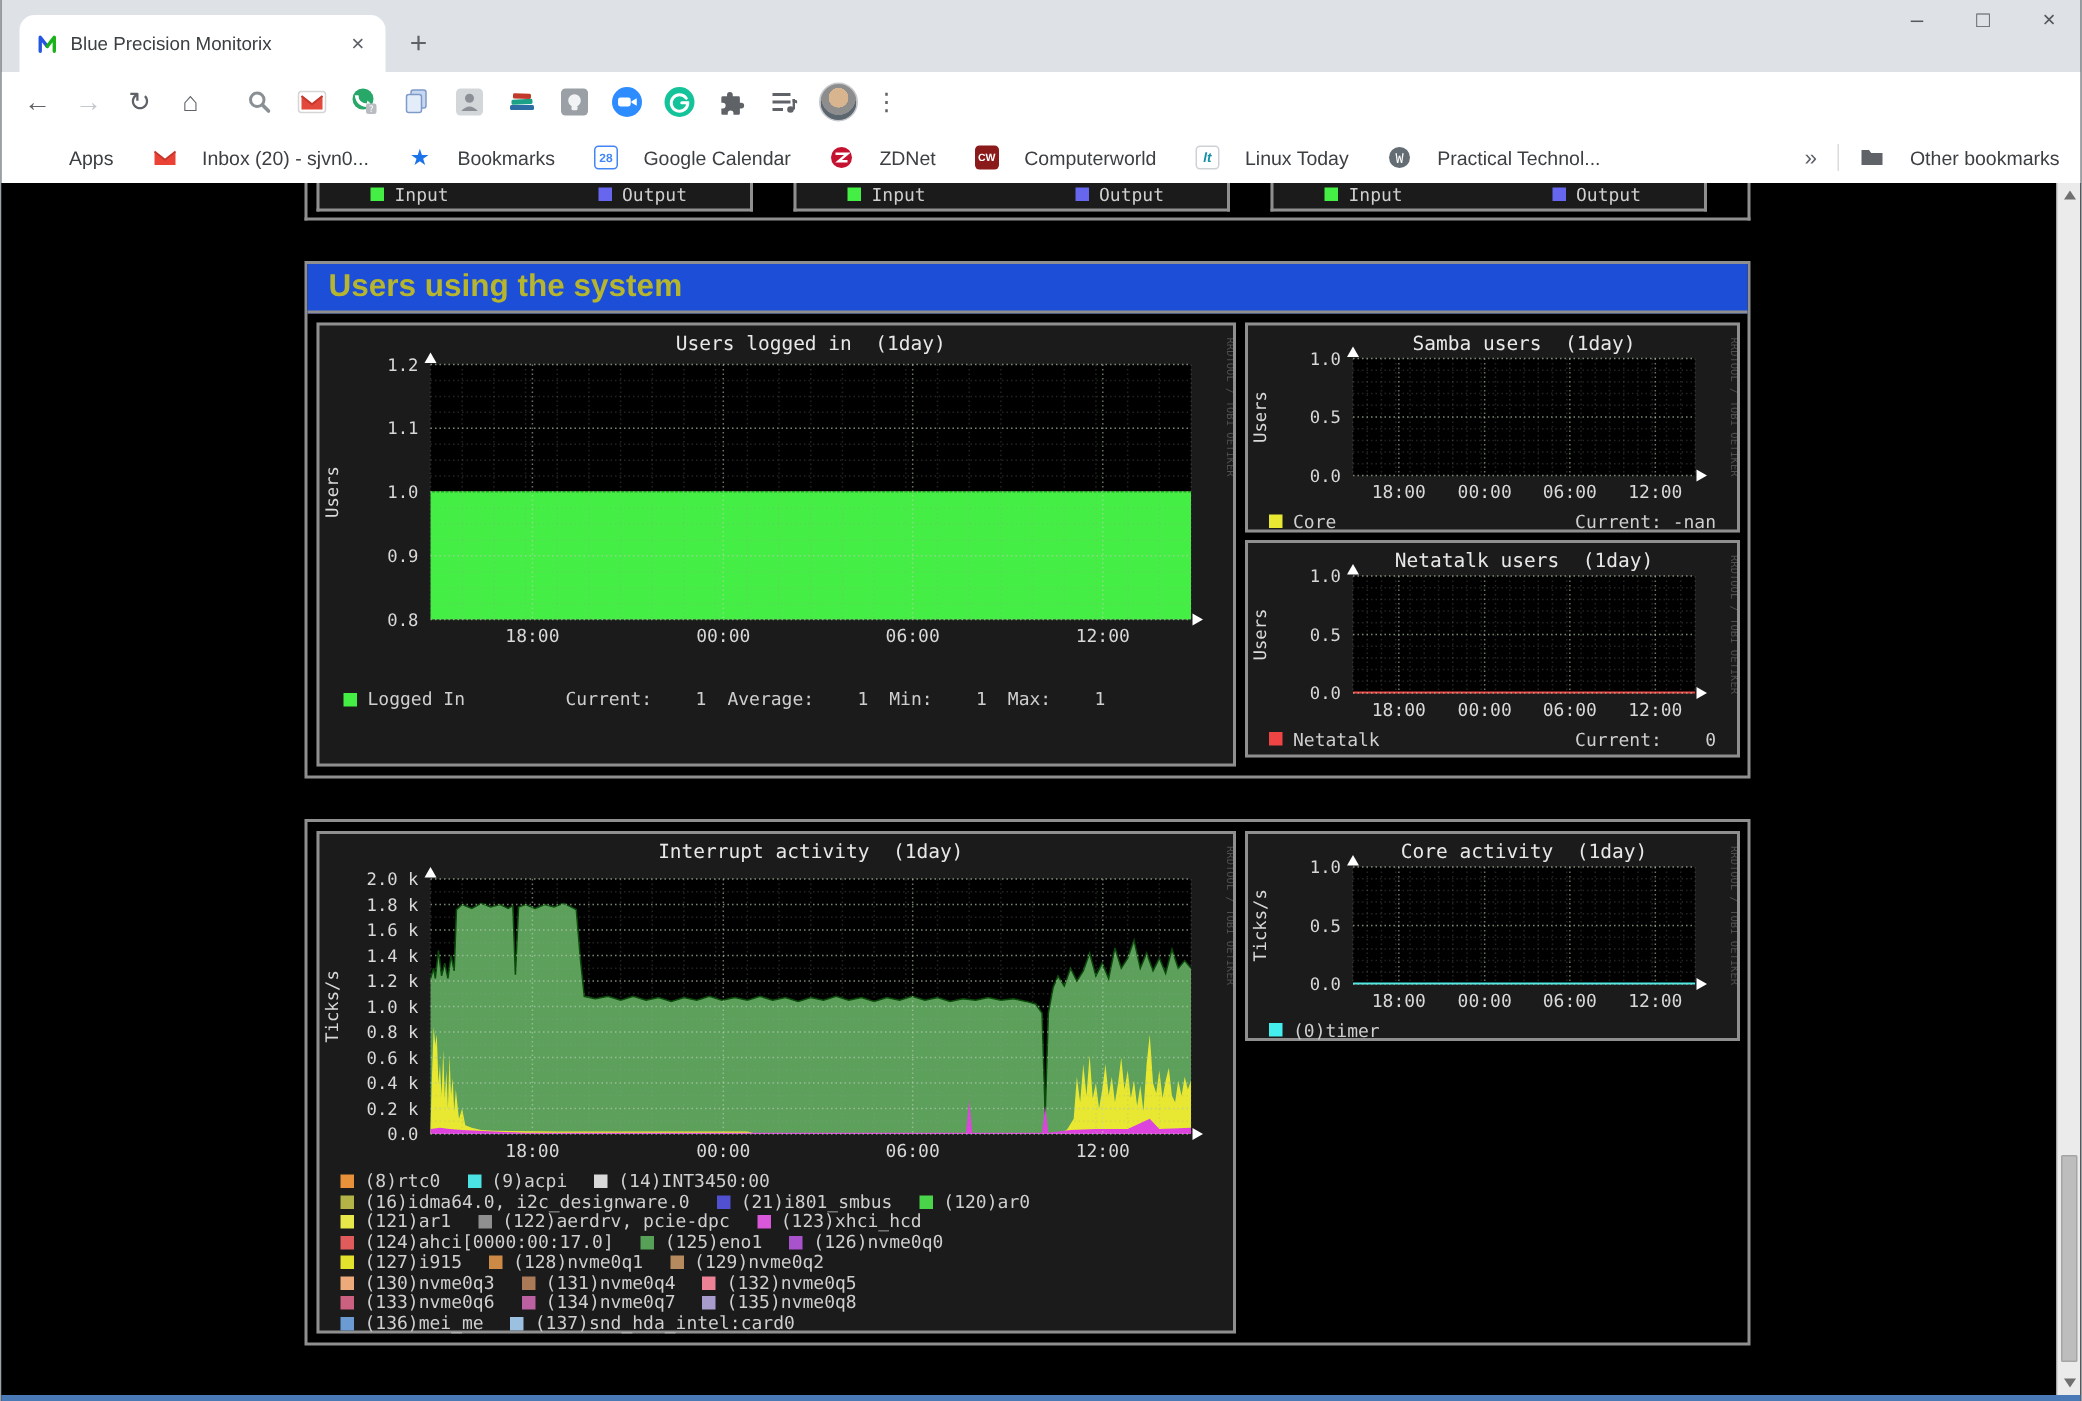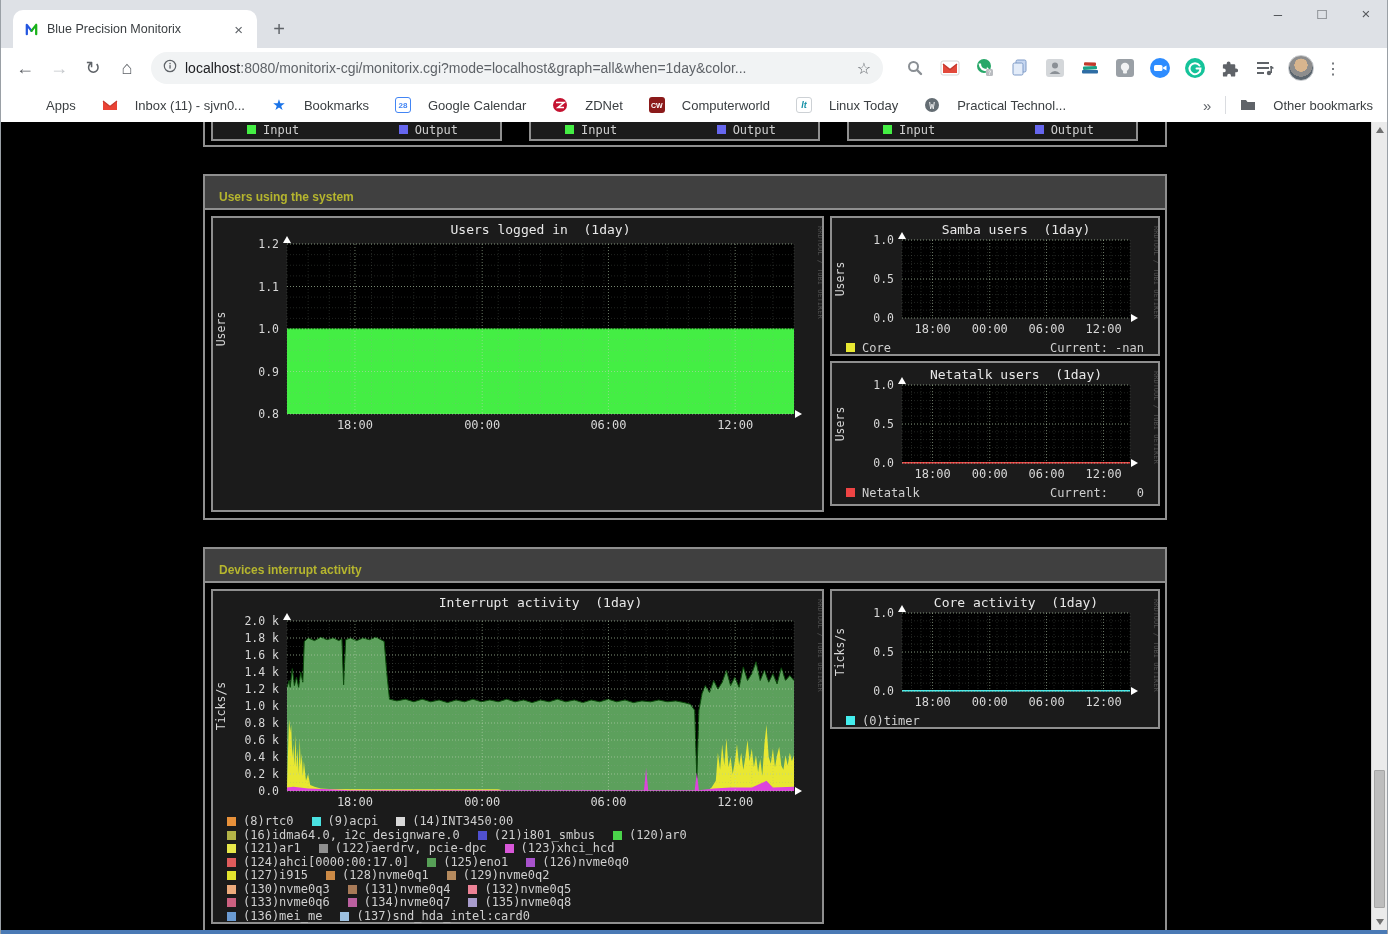--- a/index.html
+++ b/index.html
@@ -42,21 +42,21 @@
 
   
   .content { position:relative; flex:1; background:#000; overflow:hidden; }
   .pagearea { position:absolute; left:0; top:0; right:16px; bottom:0; }
 
   .cutrow { margin-left:202px; width:964px; border:2px solid #8f8f8f; border-top:none; display:flex; gap:27px; padding:0 6px 4px 6px; }
   .cutpanel { width:291px; height:19px; background:#1b1b1b; border:2px solid #8f8f8f; border-top:none; display:flex; align-items:center; justify-content:space-between; padding:0 42px 2px 10px; font:12px "DejaVu Sans Mono", monospace; color:#cfcfcf; }
   .cutitem { display:flex; align-items:center;padding-left:24px; }
 
   .section { margin:27px 0 0 202px; width:964px; border:2px solid #8f8f8f; background:#000; }
-  .section-title { background:#404040; border-bottom:2px solid #8f8f8f; color:#b5b52e; font-weight:bold; font-size:12px; padding:14px 14px 4px; }
+  .section-title { background:#1d4ed8; border-bottom:2px solid #8f8f8f; color:#b5b52e; font-weight:bold; font-size:21px; padding:3px 14px 4px; }
   .section-body { display:flex; gap:6px; align-items:flex-start; padding:6px; }
   .rightcol { display:flex; flex-direction:column; gap:5px; }
   .panel { background:#1b1b1b; border:2px solid #8f8f8f; }
   .p-users { width:615px; height:296px; }
   .p-int { width:615px; height:335px; }
   .p-sm { width:330px; height:140px; }
   .p-nt { height:145px; }
 
   .rrd-legend { font:12px "DejaVu Sans Mono", monospace; color:#cfcfcf; white-space:pre; }
   .lrow { display:flex; align-items:center; line-height:13.5px; }
@@ -102,31 +102,20 @@
       <span class="wc">□</span>
       <span class="wc">×</span>
     </div>
   </div>
 
   <div class="toolbar">
     <span class="navbtn">←</span>
     <span class="navbtn disabled">→</span>
     <span class="navbtn">↻</span>
     <span class="navbtn">⌂</span>
-    <div class="urlbar">
-      <span>
-        <svg width="14" height="14" viewBox="0 0 16 16">
-            <circle cx="8" cy="8" r="6.5" fill="none" stroke="#5f6368" stroke-width="1.4"></circle>
-            <rect x="7.3" y="7" width="1.5" height="4" fill="#5f6368"></rect>
-            <rect x="7.3" y="4.4" width="1.5" height="1.6" fill="#5f6368"></rect>
-          </svg>
-      </span>
-      <span class="url-text"><span class="url-host">localhost</span><span>:8080/monitorix-cgi/monitorix.cgi?mode=localhost&amp;graph=all&amp;when=1day&amp;color...</span></span>
-      <span class="url-star">☆</span>
-    </div>
     <div class="extrow">
       <span class="ext">
           <svg width="18" height="18" viewBox="0 0 18 18">
             <circle cx="7.5" cy="7.5" r="4.5" fill="none" stroke="#8a8f94" stroke-width="2"></circle>
             <line x1="11" y1="11" x2="15" y2="15" stroke="#8a8f94" stroke-width="2.4" stroke-linecap="round"></line>
           </svg>
         </span>
       <span class="ext">
           <svg width="20" height="20" viewBox="0 0 20 20">
             <rect x="1" y="3" width="18" height="14" rx="2" fill="#fff" stroke="#d5d5d5"></rect>
@@ -217,21 +206,21 @@
         </span>
       <span>Apps</span>
     </span>
     <span class="bm">
       <span class="fav">
           <svg width="16" height="16" viewBox="0 0 16 16">
             <path d="M1 4 L8 9.5 L15 4 V13 H1 Z" fill="#ea4335"></path>
             <path d="M1 4 L8 9.5 L15 4" fill="none" stroke="#c5372c" stroke-width="1.2"></path>
           </svg>
         </span>
-      <span>Inbox (11) - sjvn0...</span>
+      <span>Inbox (20) - sjvn0...</span>
     </span>
     <span class="bm">
       <span class="fav" style="color:#1a73e8;font-size:15px">★</span>
       <span>Bookmarks</span>
     </span>
     <span class="bm">
       <span class="sq" style="background:#fff;border:1px solid #4285f4;color:#4285f4;font-size:8px">28</span>
       <span>Google Calendar</span>
     </span>
     <span class="bm">
@@ -377,20 +366,21 @@
                   <line x1="74" y1="153.5" x2="581" y2="153.5" stroke="rgba(190,215,180,0.55)" stroke-dasharray="1,2"></line>
                   <text x="66" y="157.5" text-anchor="end" font-size="11.5" fill="#d8d8d8" xml:space="preserve">0.9</text>
                   <line x1="74" y1="196" x2="581" y2="196" stroke="rgba(190,215,180,0.55)" stroke-dasharray="1,2"></line>
                   <text x="66" y="200" text-anchor="end" font-size="11.5" fill="#d8d8d8" xml:space="preserve">0.8</text>
                   <path d="M70,25 l4,-7 l4,7 z" fill="#fff"></path>
                   <path d="M582,192 l7,4 l-7,4 z" fill="#fff"></path>
                   <text x="327.5" y="16" text-anchor="middle" font-size="13" fill="#e8e8e8" xml:space="preserve">Users logged in  (1day)</text>
                   <text x="0" y="0" text-anchor="middle" font-size="11.5" fill="#d8d8d8" transform="translate(12 111) rotate(-90)" xml:space="preserve">Users</text>
                   <text x="0" y="0" text-anchor="start" font-size="7" fill="#4f4f4f" transform="translate(605 8) rotate(90)" xml:space="preserve">RRDTOOL / TOBI OETIKER</text>
                 </svg></div>
+            <div class="rrd-legend lg-users"><div class="lrow"><span class="lbl"><span class="sw" style="background: rgb(68, 238, 68);"></span><span>Logged In</span></span><span class="stat">Current:    1</span><span class="stat">Average:    1</span><span class="stat">Min:    1</span><span class="stat">Max:    1</span></div></div>
           </div>
           <div class="rightcol">
             <div class="panel p-sm">
               <div><svg viewBox="0 0 326 118" width="326" height="118">
                     <rect x="70" y="22" width="228" height="78" fill="#000"></rect>
                     <line x1="70" y1="22" x2="70" y2="100" stroke="rgba(150,165,150,0.22)" stroke-dasharray="1,2"></line>
                     <line x1="79.5" y1="22" x2="79.5" y2="100" stroke="rgba(150,165,150,0.22)" stroke-dasharray="1,2"></line>
                     <line x1="89" y1="22" x2="89" y2="100" stroke="rgba(150,165,150,0.22)" stroke-dasharray="1,2"></line>
                     <line x1="98.5" y1="22" x2="98.5" y2="100" stroke="rgba(150,165,150,0.22)" stroke-dasharray="1,2"></line>
                     <line x1="108" y1="22" x2="108" y2="100" stroke="rgba(150,165,150,0.22)" stroke-dasharray="1,2"></line>
@@ -507,21 +497,20 @@
                     <text x="0" y="0" text-anchor="middle" font-size="11.5" fill="#d8d8d8" transform="translate(12 61) rotate(-90)" xml:space="preserve">Users</text>
                     <text x="0" y="0" text-anchor="start" font-size="7" fill="#4f4f4f" transform="translate(322 8) rotate(90)" xml:space="preserve">RRDTOOL / TOBI OETIKER</text>
                   </svg></div>
               <div class="rrd-legend lg-sm"><div class="lrow"><span class="lbl"><span class="sw" style="background: rgb(238, 68, 68);"></span><span>Netatalk</span></span><span class="rightstat">Current:    0</span></div></div>
             </div>
           </div>
         </div>
       </div>
 
       <div class="section">
-        <div class="section-title">Devices interrupt activity</div>
         <div class="section-body">
           <div class="panel p-int">
             <div><svg viewBox="0 0 609 216" width="609" height="216">
                   <rect x="74" y="30" width="507" height="170" fill="#000"></rect>
                   <path d="M74.0,200.0L74.0,96.3L76.1,89.5L77.2,96.3L79.3,77.6L81.4,94.6L83.5,86.1L85.6,96.3L87.7,81.0L89.8,91.2L91.3,50.4L95.1,47.0L101.5,49.6L107.8,46.2L114.1,48.7L120.5,47.0L125.8,49.6L128.9,47.8L130.6,93.8L132.7,48.7L137.4,47.0L143.7,49.6L150.1,47.0L156.4,48.7L162.7,46.2L168.0,48.7L171.2,50.4L173.7,81.0L176.5,108.2L183.9,109.9L192.3,108.2L200.8,110.8L209.2,108.2L217.7,110.8L226.1,109.0L234.5,111.6L243.0,109.0L251.5,110.8L259.9,108.2L268.4,110.8L276.8,109.0L285.3,110.8L293.7,108.2L302.1,110.8L310.6,109.0L319.1,111.6L327.5,109.0L336.0,110.8L344.4,108.2L352.8,110.8L361.3,109.0L369.8,111.6L378.2,109.0L386.7,110.8L395.1,108.2L403.6,110.8L412.0,109.0L420.4,111.6L428.9,109.9L437.4,110.8L445.8,109.0L454.3,110.8L462.7,109.9L471.1,111.6L477.5,113.3L481.7,119.3L483.8,187.3L485.9,119.3L489.1,102.3L492.3,94.6L496.5,101.4L500.7,89.5L504.9,98.0L509.2,91.2L513.4,79.3L517.6,94.6L521.8,86.1L526.1,96.3L530.3,75.9L534.5,89.5L538.8,82.7L543.0,70.8L547.2,89.5L551.4,79.3L555.7,91.2L559.9,82.7L564.1,92.9L568.3,76.8L572.5,89.5L576.8,84.4L581.0,89.5L581.0,200.0Z" fill="#5ca05c"></path>
                   <path d="M74.0,96.3L76.1,89.5L77.2,96.3L79.3,77.6L81.4,94.6L83.5,86.1L85.6,96.3L87.7,81.0L89.8,91.2L91.3,50.4L95.1,47.0L101.5,49.6L107.8,46.2L114.1,48.7L120.5,47.0L125.8,49.6L128.9,47.8L130.6,93.8L132.7,48.7L137.4,47.0L143.7,49.6L150.1,47.0L156.4,48.7L162.7,46.2L168.0,48.7L171.2,50.4L173.7,81.0L176.5,108.2L183.9,109.9L192.3,108.2L200.8,110.8L209.2,108.2L217.7,110.8L226.1,109.0L234.5,111.6L243.0,109.0L251.5,110.8L259.9,108.2L268.4,110.8L276.8,109.0L285.3,110.8L293.7,108.2L302.1,110.8L310.6,109.0L319.1,111.6L327.5,109.0L336.0,110.8L344.4,108.2L352.8,110.8L361.3,109.0L369.8,111.6L378.2,109.0L386.7,110.8L395.1,108.2L403.6,110.8L412.0,109.0L420.4,111.6L428.9,109.9L437.4,110.8L445.8,109.0L454.3,110.8L462.7,109.9L471.1,111.6L477.5,113.3L481.7,119.3L483.8,187.3L485.9,119.3L489.1,102.3L492.3,94.6L496.5,101.4L500.7,89.5L504.9,98.0L509.2,91.2L513.4,79.3L517.6,94.6L521.8,86.1L526.1,96.3L530.3,75.9L534.5,89.5L538.8,82.7L543.0,70.8L547.2,89.5L551.4,79.3L555.7,91.2L559.9,82.7L564.1,92.9L568.3,76.8L572.5,89.5L576.8,84.4L581.0,89.5" fill="none" stroke="#0b4a0b" stroke-width="1"></path>
                   <path d="M74.0,200.0L74.0,194.9L75.1,157.5L76.1,128.6L77.2,140.5L78.2,133.7L79.3,166.0L80.3,153.3L81.4,174.5L82.5,143.9L83.5,176.2L84.6,157.5L85.6,183.0L86.7,147.3L87.7,174.5L88.8,162.6L89.8,184.7L90.9,170.3L93.0,189.8L95.1,183.0L97.2,194.1L101.5,195.8L107.8,197.4L116.3,197.9L158.5,198.3L200.8,198.3L243.0,198.3L285.3,198.3L291.6,200.0L494.4,200.0L498.6,196.6L502.8,189.8L504.9,161.8L507.1,178.8L509.2,153.3L511.3,174.5L513.4,147.3L515.5,176.2L517.6,166.0L519.7,183.0L521.8,170.3L524.0,153.3L526.1,174.5L528.2,161.8L530.3,178.8L532.4,166.0L534.5,149.0L536.6,170.3L538.8,157.5L540.9,176.2L543.0,164.3L545.1,181.3L547.2,167.7L549.3,184.7L551.4,153.3L553.5,133.7L555.7,166.0L557.8,172.8L559.9,157.5L562.0,176.2L564.1,164.3L566.2,155.8L568.3,174.5L570.4,178.8L572.5,164.3L574.7,174.5L576.8,161.8L578.9,170.3L581.0,164.3L581.0,200.0Z" fill="#e8e832"></path>
                   <path d="M74.0,200.0L74.0,196.6L80.3,195.8L86.7,196.6L95.1,197.4L116.3,198.3L137.4,199.2L285.3,199.2L431.0,199.2L433.1,177.1L435.2,199.2L481.7,199.2L483.8,181.3L485.9,199.2L500.7,197.4L517.6,196.6L538.8,196.6L553.5,189.8L559.9,196.6L581.0,195.8L581.0,200.0Z" fill="#dd44dd"></path>
                   <line x1="74" y1="30" x2="74" y2="200" stroke="rgba(150,165,150,0.22)" stroke-dasharray="1,2"></line>
                   <line x1="95.125" y1="30" x2="95.125" y2="200" stroke="rgba(150,165,150,0.22)" stroke-dasharray="1,2"></line>

